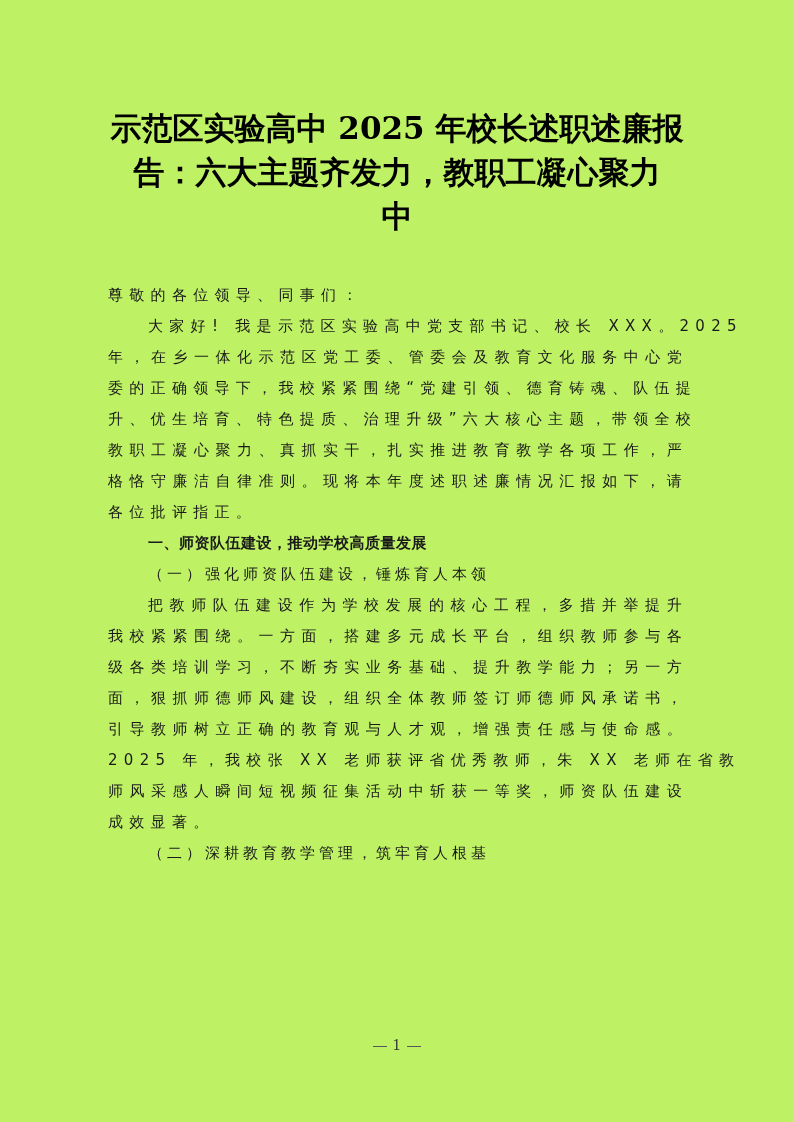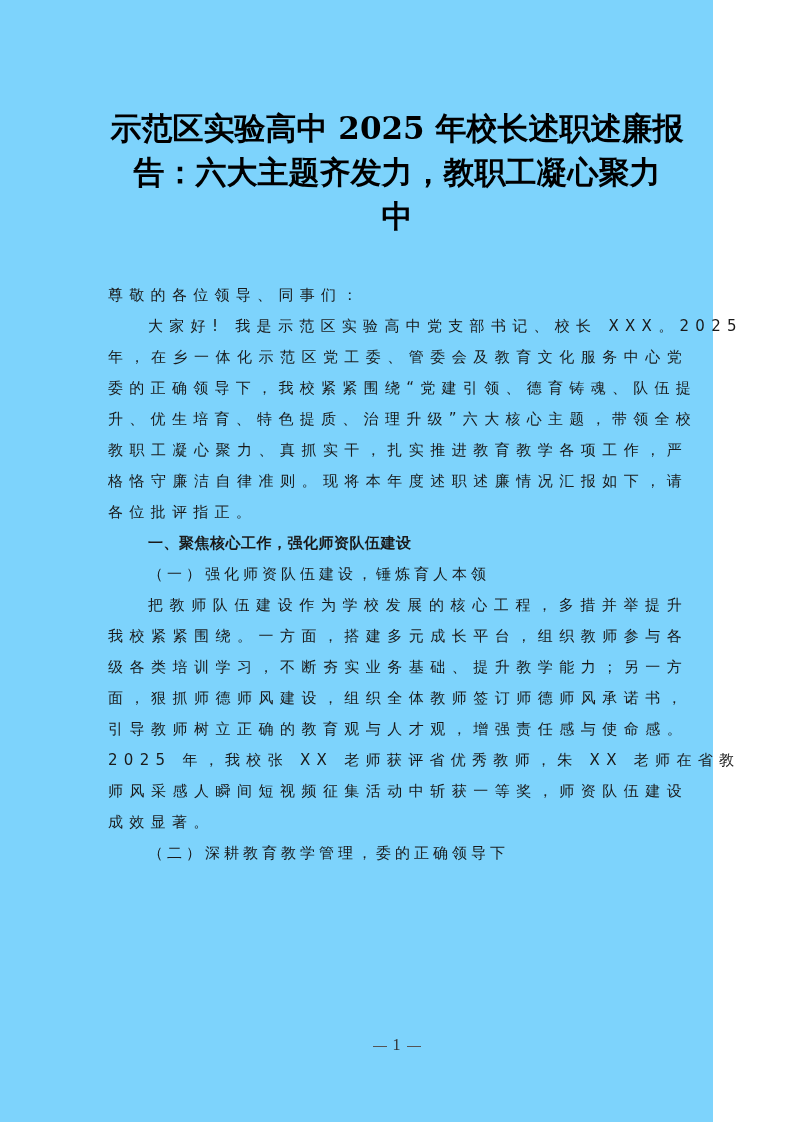--- a/index.html
+++ b/index.html
@@ -10,23 +10,23 @@
     body {
       width: 793px;
       height: 1122px;
       position: relative;
       overflow: hidden;
       color: #111111;
     }
     .page {
       position: absolute;
       left: 0; top: 0;
-      width: 713px;
+      width: 793px;
       height: 1122px;
-      background: #7dd3fc;
+      background: #bef264;
     }
     .title {
       position: absolute;
       left: 108px;
       top: 106px;
       width: 578px;
       text-align: center;
       font-family: "DejaVu Serif", "Liberation Serif", serif;
       font-weight: bold;
       font-size: 31px;
@@ -104,34 +104,34 @@
     <div>
       <span class="line indent full">大家好! 我是示范区实验高中党支部书记、校长 XXX。2025</span>
       <span class="line full">年，在乡一体化示范区党工委、管委会及教育文化服务中心党</span>
       <span class="line full">委的正确领导下，我校紧紧围绕“党建引领、德育铸魂、队伍提</span>
       <span class="line full">升、优生培育、特色提质、治理升级”六大核心主题，带领全校</span>
       <span class="line full">教职工凝心聚力、真抓实干，扎实推进教育教学各项工作，严</span>
       <span class="line full">格恪守廉洁自律准则。现将本年度述职述廉情况汇报如下，请</span>
       <span class="line short">各位批评指正。</span>
     </div>
 
-    <span class="line short indent heading1">一、聚焦核心工作，强化师资队伍建设</span>
+    <span class="line short indent heading1">一、师资队伍建设，推动学校高质量发展</span>
     <span class="line short indent heading2">（一）强化师资队伍建设，锤炼育人本领</span>
 
     <div>
       <span class="line indent full">把教师队伍建设作为学校发展的核心工程，多措并举提升</span>
       <span class="line full">我校紧紧围绕。一方面，搭建多元成长平台，组织教师参与各</span>
       <span class="line full">级各类培训学习，不断夯实业务基础、提升教学能力；另一方</span>
       <span class="line full">面，狠抓师德师风建设，组织全体教师签订师德师风承诺书，</span>
       <span class="line full">引导教师树立正确的教育观与人才观，增强责任感与使命感。</span>
       <span class="line full">2025 年，我校张 XX 老师获评省优秀教师，朱 XX 老师在省教</span>
       <span class="line full">师风采感人瞬间短视频征集活动中斩获一等奖，师资队伍建设</span>
       <span class="line short">成效显著。</span>
     </div>
 
-    <span class="line short indent heading2">（二）深耕教育教学管理，委的正确领导下</span>
+    <span class="line short indent heading2">（二）深耕教育教学管理，筑牢育人根基</span>
   </div>
 
   <div class="footer">
     <span class="dash"></span><span>1</span><span class="dash"></span>
   </div>
 
 </div>
 
 </body></html>

